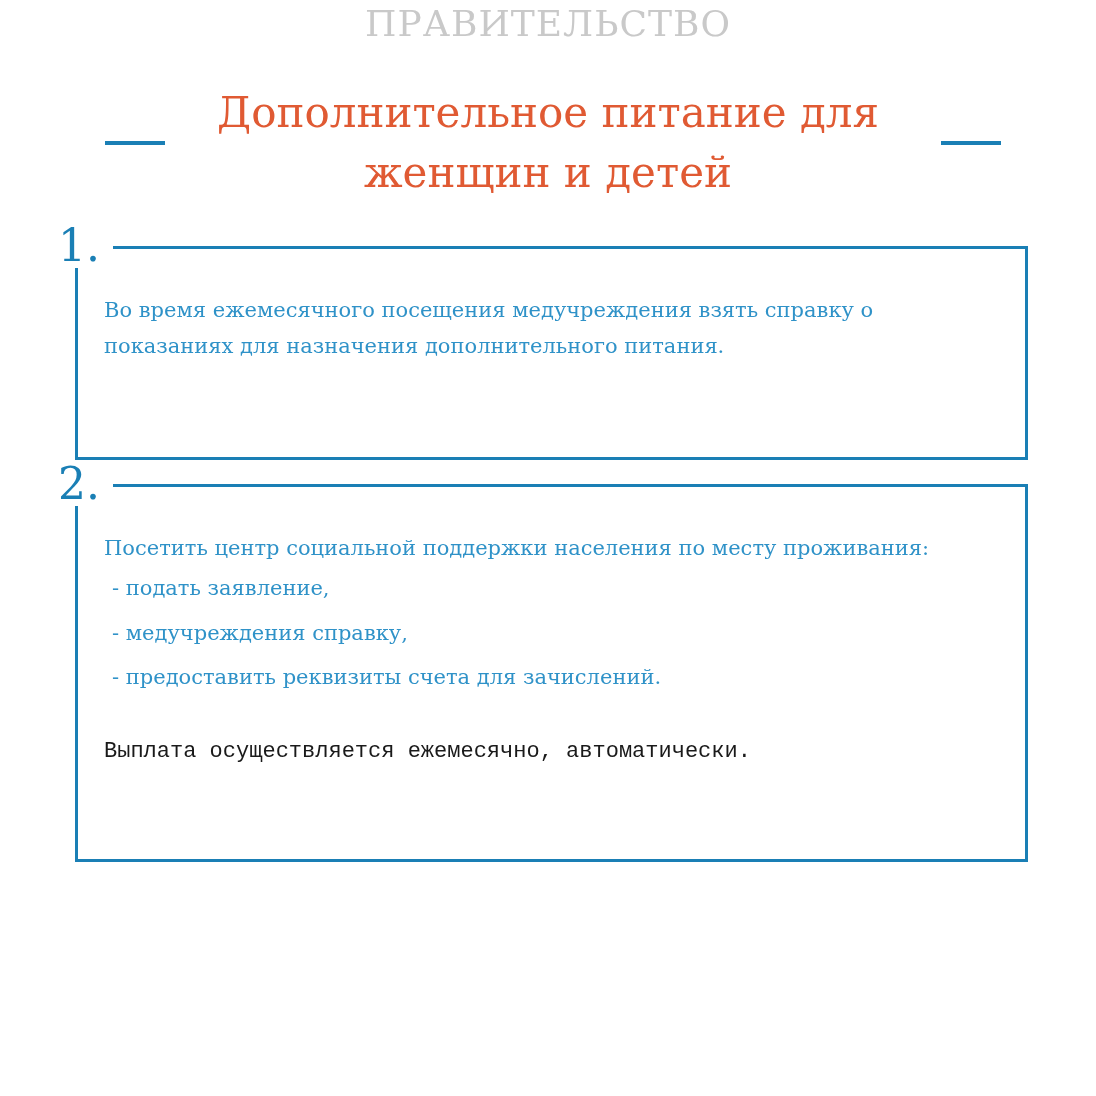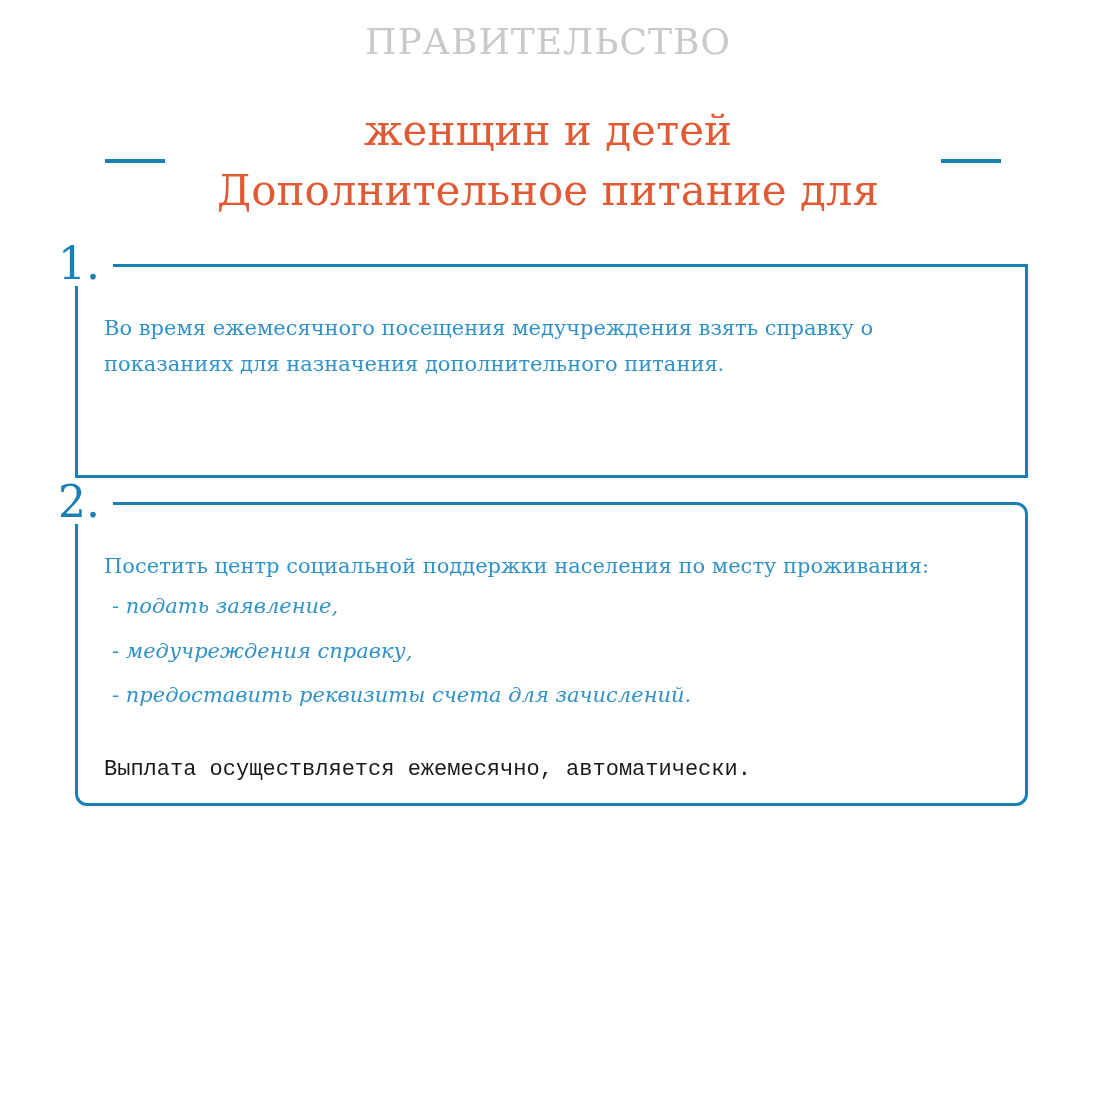--- a/index.html
+++ b/index.html
@@ -16,21 +16,20 @@
   .page {
     position: relative;
     width: 1096px;
     height: 1096px;
     box-sizing: border-box;
   }
 
   
   .gov-header {
     text-align: center;
-    padding-top: 18px;
     color: #c9c9c9;
     font-family: "DejaVu Serif", serif;
     font-size: 36px;
     letter-spacing: 1px;
     line-height: 1.35;
     font-weight: 400;
   }
   .gov-header .line {
     display: block;
     white-space: nowrap;
@@ -96,35 +95,34 @@
     content: "";
     position: absolute;
     top: -5px;
     left: -3px;
     width: 38px;
     height: 7px;
     background: #ffffff;
   }
   .step1 .step-box { height: 214px; }
   .step2 { margin-top: 24px; }
-  .step2 .step-box { height: 304px; border-radius: 12px; }
+  .step2 .step-box { height: 378px; }
 
   .body-text {
     color: #2f92c8;
     font-family: "DejaVu Serif", serif;
     font-size: 21px;
     line-height: 1.72;
     font-weight: 400;
   }
   .body-text .p { display: block; margin-top: 21px; }
   .list-item {
     display: block;
     padding-left: 8px;
     line-height: 2.1;
-    font-style: italic;
   }
   .note-black {
     display: block;
     color: #1a1a1a;
     font-family: Liberation Mono, monospace;
     font-size: 22px;
     margin-top: 34px;
   }
 </style>
 </head>
@@ -132,22 +130,22 @@
 
 <div class="page">
 
   <div class="gov-header">
     <span class="line">ПРАВИТЕЛЬСТВО</span>
   </div>
 
   <div class="title-block">
     <span class="deco left"></span>
     <span class="deco right"></span>
+    <span class="title-text">Дополнительное питание для</span>
     <span class="title-text">женщин и детей</span>
-    <span class="title-text">Дополнительное питание для</span>
   </div>
 
   <div class="steps">
 
     <div class="step step1">
       <span class="step-num">1.</span>
       <div class="step-box">
         <div class="body-text">
           <span class="p">Во время ежемесячного посещения медучреждения взять справку о показаниях для назначения дополнительного питания.</span>
         </div>

